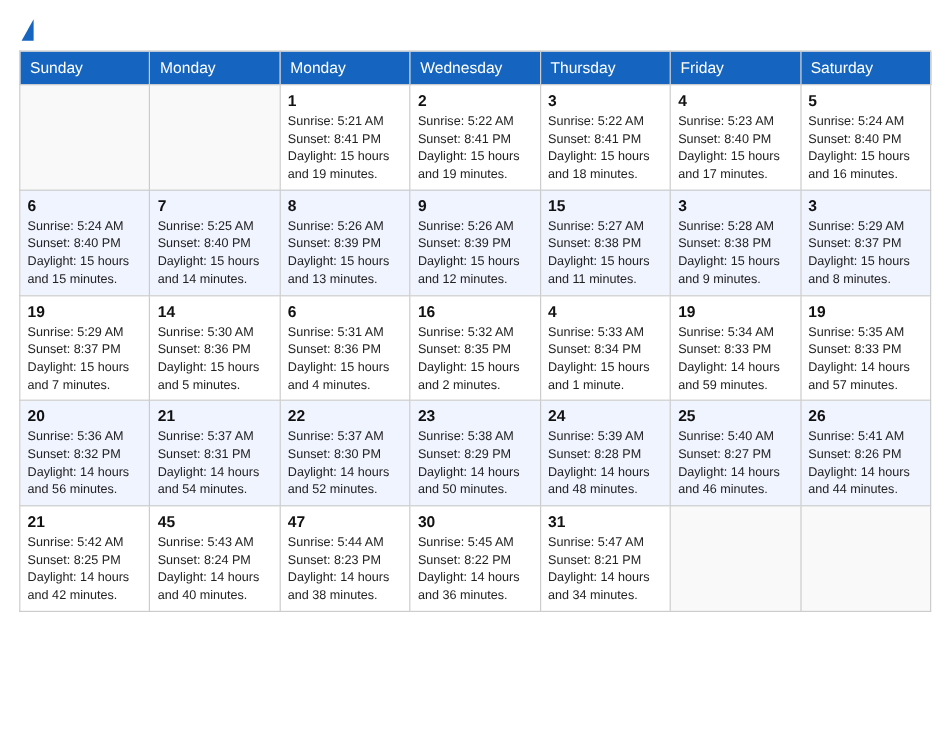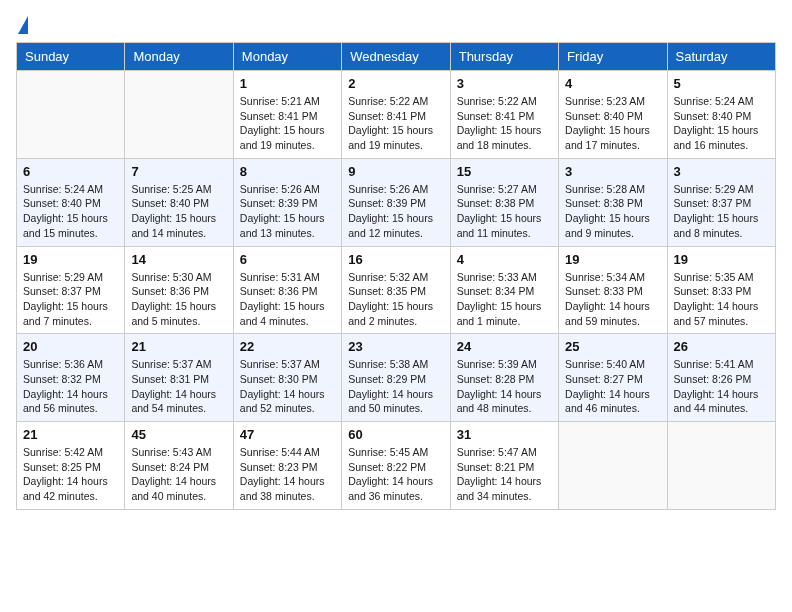--- a/index.html
+++ b/index.html
@@ -249,21 +249,21 @@
         </td>
         <td>
           <div class="day-num">45</div>
           <div class="day-info">Sunrise: 5:43 AM<br>Sunset: 8:24 PM<br>Daylight: 14 hours and 40 minutes.</div>
         </td>
         <td>
           <div class="day-num">47</div>
           <div class="day-info">Sunrise: 5:44 AM<br>Sunset: 8:23 PM<br>Daylight: 14 hours and 38 minutes.</div>
         </td>
         <td>
-          <div class="day-num">60</div>
+          <div class="day-num">30</div>
           <div class="day-info">Sunrise: 5:45 AM<br>Sunset: 8:22 PM<br>Daylight: 14 hours and 36 minutes.</div>
         </td>
         <td>
           <div class="day-num">31</div>
           <div class="day-info">Sunrise: 5:47 AM<br>Sunset: 8:21 PM<br>Daylight: 14 hours and 34 minutes.</div>
         </td>
         <td class="empty"></td>
         <td class="empty"></td>
       </tr>
     </tbody>

